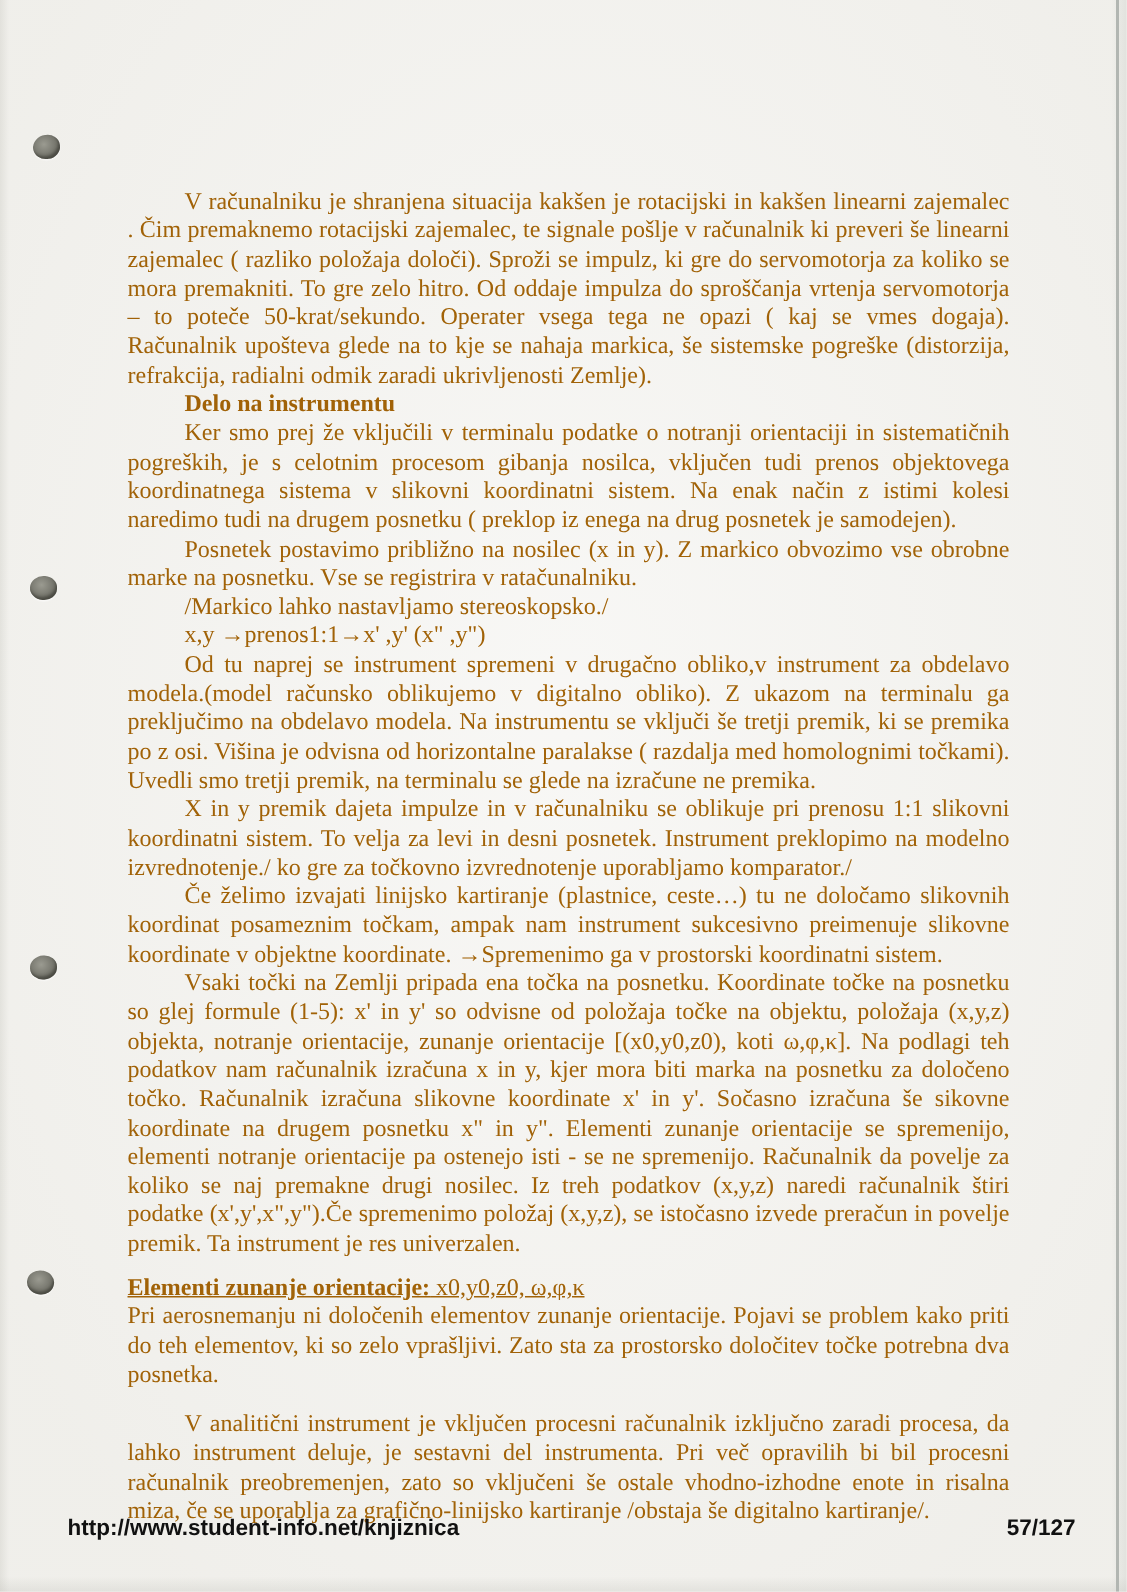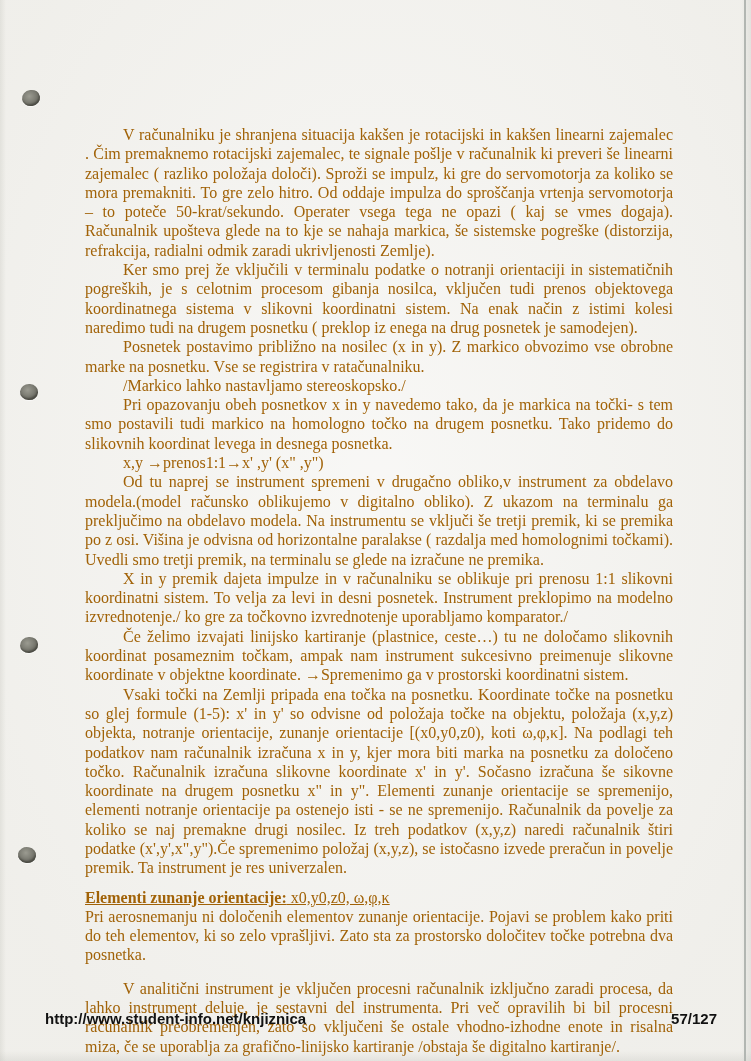--- a/index.html
+++ b/index.html
@@ -72,24 +72,24 @@
 <div class="paper-shade"></div>
 <div class="edge-line-right"></div>
 
 <div class="hole h1"></div>
 <div class="hole h2"></div>
 <div class="hole h3"></div>
 <div class="hole h4"></div>
 
 <div class="content">
   <p class="para">V računalniku je shranjena situacija kakšen je rotacijski in kakšen linearni zajemalec . Čim premaknemo rotacijski zajemalec, te signale pošlje v računalnik ki preveri še linearni zajemalec ( razliko položaja določi). Sproži se impulz, ki gre do servomotorja za koliko se mora premakniti. To gre zelo hitro. Od oddaje impulza do sproščanja vrtenja servomotorja – to poteče 50-krat/sekundo. Operater vsega tega ne opazi ( kaj se vmes dogaja). Računalnik upošteva glede na to kje se nahaja markica, še sistemske pogreške (distorzija, refrakcija, radialni odmik zaradi ukrivljenosti Zemlje).</p>
+  <p class="heading">Delo na instrumentu</p>
   <p class="para">Ker smo prej že vključili v terminalu podatke o notranji orientaciji in sistematičnih pogreških, je s celotnim procesom gibanja nosilca, vključen tudi prenos objektovega koordinatnega sistema v slikovni koordinatni sistem. Na enak način z istimi kolesi naredimo tudi na drugem posnetku ( preklop iz enega na drug posnetek je samodejen).</p>
   <p class="para">Posnetek postavimo približno na nosilec (x in y). Z markico obvozimo vse obrobne marke na posnetku. Vse se registrira v ratačunalniku.</p>
   <p class="para">/Markico lahko nastavljamo stereoskopsko./</p>
-  <p class="para">Pri opazovanju obeh posnetkov x in y navedemo tako, da je markica na točki- s tem smo postavili tudi markico na homologno točko na drugem posnetku. Tako pridemo do slikovnih koordinat levega in desnega posnetka.</p>
   <p class="formula">x,y →prenos1:1→x' ,y' (x" ,y")</p>
   <p class="para">Od tu naprej se instrument spremeni v drugačno obliko,v instrument za obdelavo modela.(model računsko oblikujemo v digitalno obliko). Z ukazom na terminalu ga preključimo na obdelavo modela. Na instrumentu se vključi še tretji premik, ki se premika po z osi. Višina je odvisna od horizontalne paralakse ( razdalja med homolognimi točkami). Uvedli smo tretji premik, na terminalu se glede na izračune ne premika.</p>
   <p class="para">X in y premik dajeta impulze in v računalniku se oblikuje pri prenosu 1:1 slikovni koordinatni sistem. To velja za levi in desni posnetek. Instrument preklopimo na modelno izvrednotenje./ ko gre za točkovno izvrednotenje uporabljamo komparator./</p>
   <p class="para">Če želimo izvajati linijsko kartiranje (plastnice, ceste…) tu ne določamo slikovnih koordinat posameznim točkam, ampak nam instrument sukcesivno preimenuje slikovne koordinate v objektne koordinate. →Spremenimo ga v prostorski koordinatni sistem.</p>
   <p class="para">Vsaki točki na Zemlji pripada ena točka na posnetku. Koordinate točke na posnetku so glej formule (1-5): x' in y' so odvisne od položaja točke na objektu, položaja (x,y,z) objekta, notranje orientacije, zunanje orientacije [(x0,y0,z0), koti ω,φ,κ]. Na podlagi teh podatkov nam računalnik izračuna x in y, kjer mora biti marka na posnetku za določeno točko. Računalnik izračuna slikovne koordinate x' in y'. Sočasno izračuna še sikovne koordinate na drugem posnetku x" in y". Elementi zunanje orientacije se spremenijo, elementi notranje orientacije pa ostenejo isti - se ne spremenijo. Računalnik da povelje za koliko se naj premakne drugi nosilec. Iz treh podatkov (x,y,z) naredi računalnik štiri podatke (x',y',x",y").Če spremenimo položaj (x,y,z), se istočasno izvede preračun in povelje premik. Ta instrument je res univerzalen.</p>
   <p class="heading-inline gap-sm"><span class="b">Elementi zunanje orientacije:</span><span> x0,y0,z0, ω,φ,κ</span></p>
   <p class="para noindent">Pri aerosnemanju ni določenih elementov zunanje orientacije. Pojavi se problem kako priti do teh elementov, ki so zelo vprašljivi. Zato sta za prostorsko določitev točke potrebna dva posnetka.</p>
   <p class="para gap-md">V analitični instrument je vključen procesni računalnik izključno zaradi procesa, da lahko instrument deluje, je sestavni del instrumenta. Pri več opravilih bi bil procesni računalnik preobremenjen, zato so vključeni še ostale vhodno-izhodne enote in risalna miza, če se uporablja za grafično-linijsko kartiranje /obstaja še digitalno kartiranje/.</p>
 </div>
 

